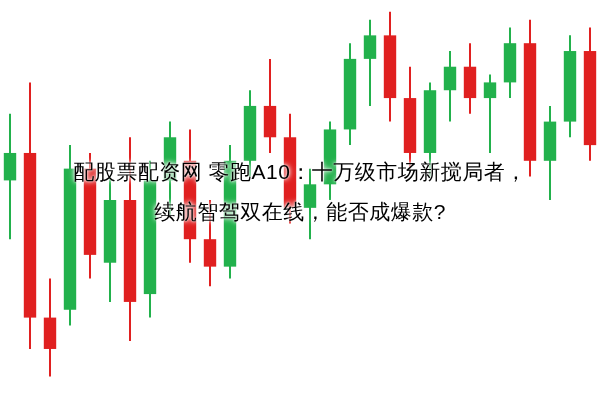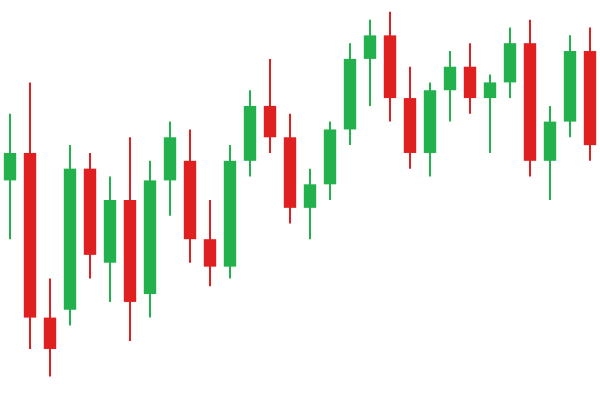--- a/index.html
+++ b/index.html
@@ -155,13 +155,15 @@
       </g>
       <g>
         <line x1="570" x2="570" y1="35.36" y2="137.28" stroke="#22b14c" class="candle-wick"></line>
         <rect x="563.8" y="51.04" width="12.4" height="70.56" fill="#22b14c"></rect>
       </g>
       <g>
         <line x1="590" x2="590" y1="27.52" y2="160.8" stroke="#e02020" class="candle-wick"></line>
         <rect x="583.8" y="51.04" width="12.4" height="94.08000000000001" fill="#e02020"></rect>
       </g>
     </svg>
+  <div class="overlay-text">配股票配资网 零跑A10：十万级市场新搅局者，
+续航智驾双在线，能否成爆款?</div>
 </div>
 
 </body></html>

